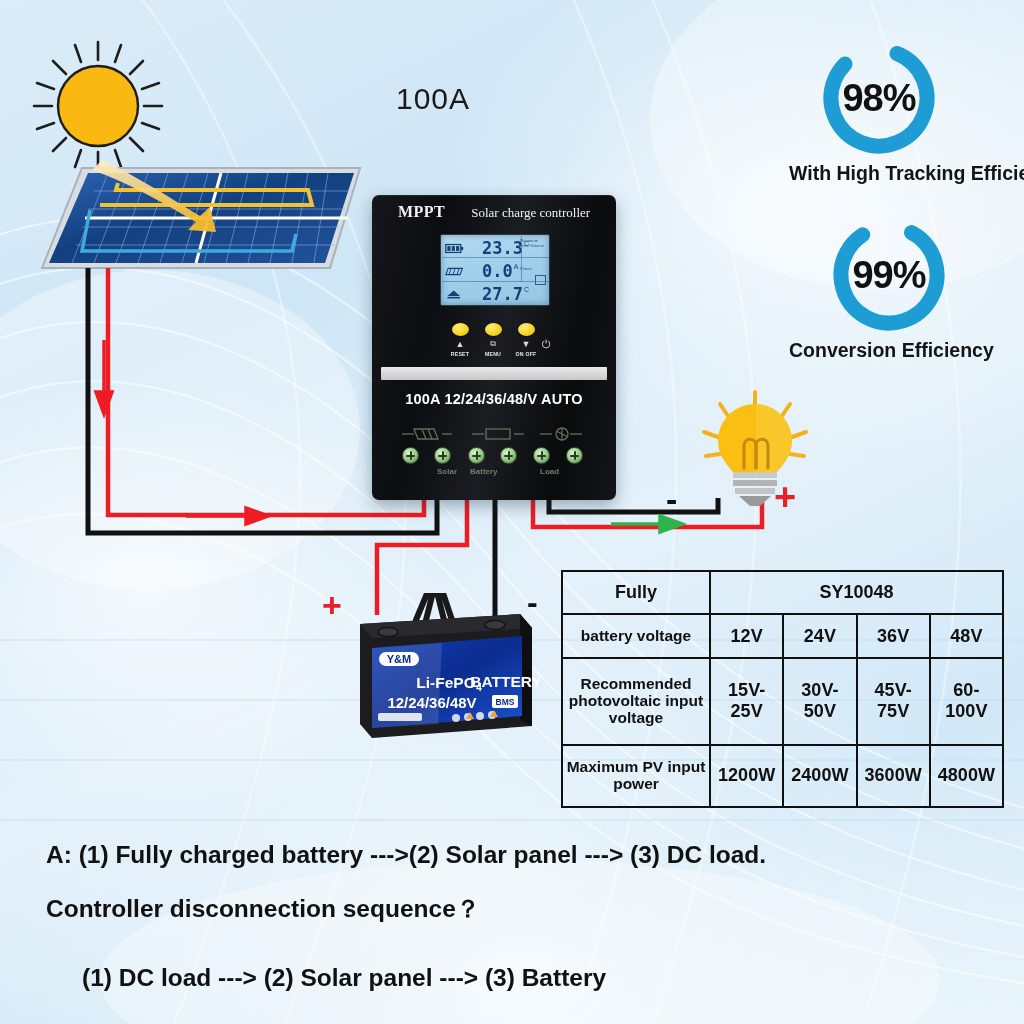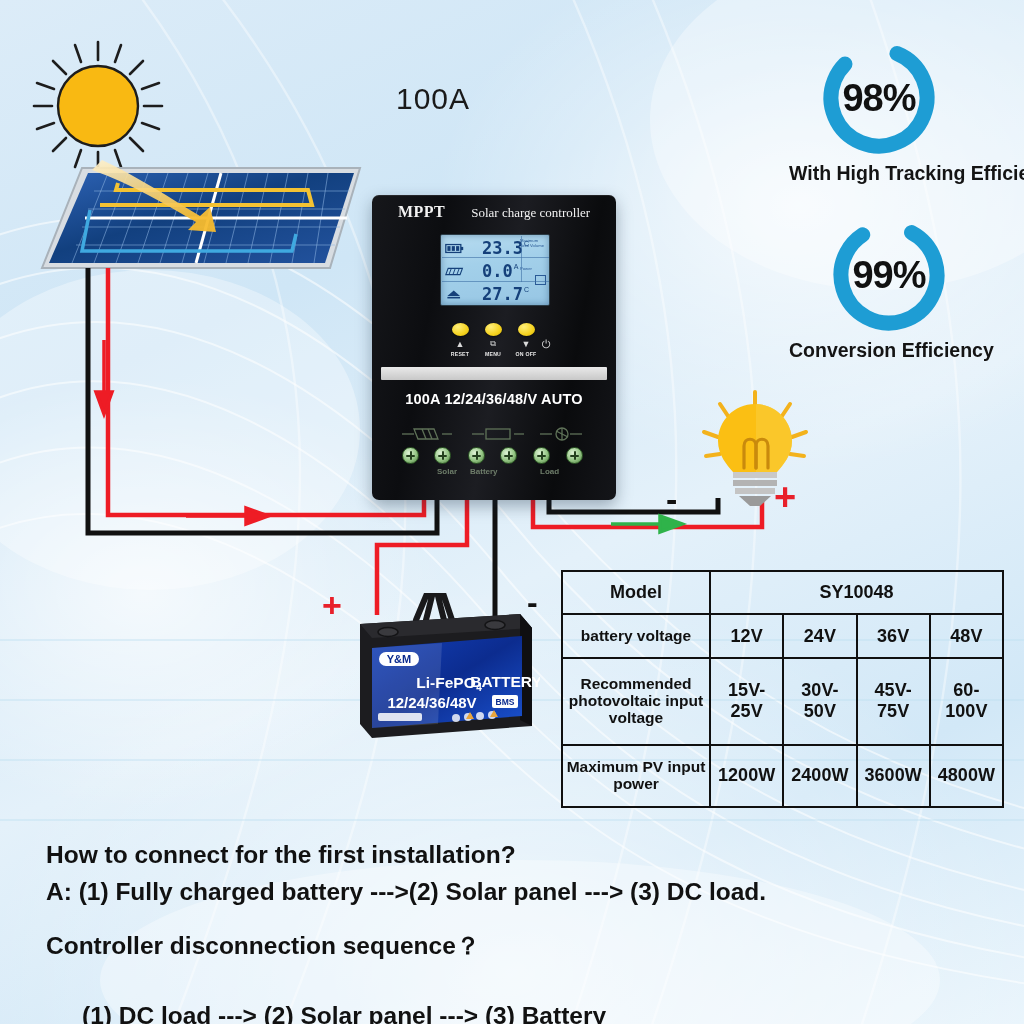--- a/index.html
+++ b/index.html
@@ -468,21 +468,21 @@
       <polygon points="142,118 146,125 138,125"></polygon>
     </g>
   </svg>
 
   <div class="abs plus-mark" style="left:322px; top:588px; font-size:34px;">+</div>
   <div class="abs minus-mark" style="left:527px; top:586px; font-size:32px;">-</div>
 
   <table id="spec-table">
     <tbody>
       <tr>
-        <td class="st-head col-label">Model</td>
+        <td class="st-head col-label">Fully</td>
         <td class="st-head" colspan="4">SY10048</td>
       </tr>
       <tr>
         <td class="st-rowlabel col-label">battery voltage</td>
         <td class="st-cell">12V</td>
         <td class="st-cell">24V</td>
         <td class="st-cell">36V</td>
         <td class="st-cell">48V</td>
       </tr>
       <tr>
@@ -496,20 +496,19 @@
         <td class="st-rowlabel col-label">Maximum PV input power</td>
         <td class="st-cell">1200W</td>
         <td class="st-cell">2400W</td>
         <td class="st-cell">3600W</td>
         <td class="st-cell">4800W</td>
       </tr>
     </tbody>
   </table>
 
   <div id="footer">
-    <div class="ft-line">How to connect for the first installation?</div>
     <div class="ft-line">A: (1) Fully charged battery ---&gt;(2) Solar panel ---&gt; (3) DC load.</div>
     <div class="ft-gap"></div>
     <div class="ft-line">Controller disconnection sequence？</div>
     <div class="ft-line ft-indent">(1) DC load ---&gt; (2) Solar panel ---&gt; (3) Battery</div>
   </div>
 
 </div>
 
 </body></html>

